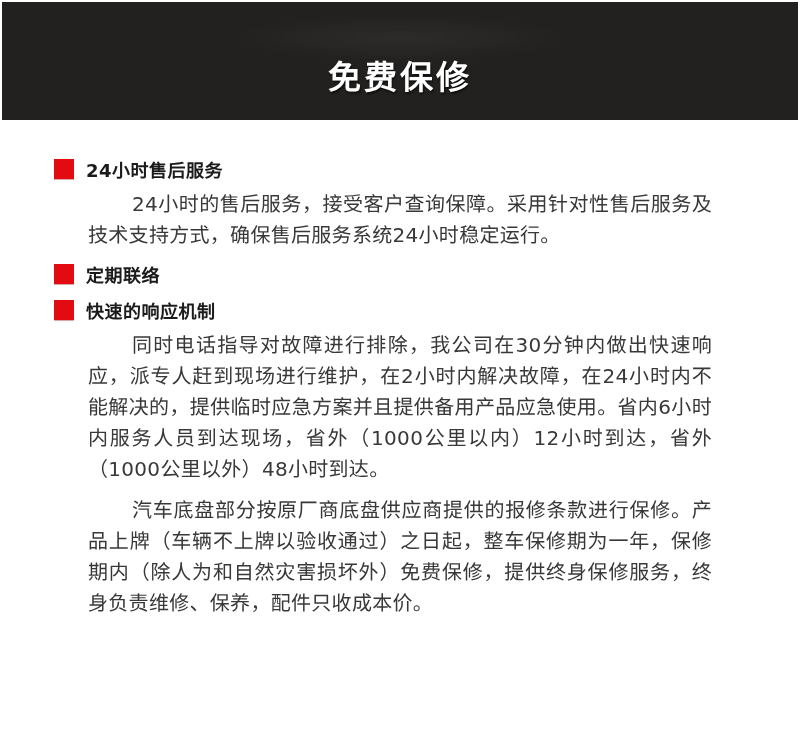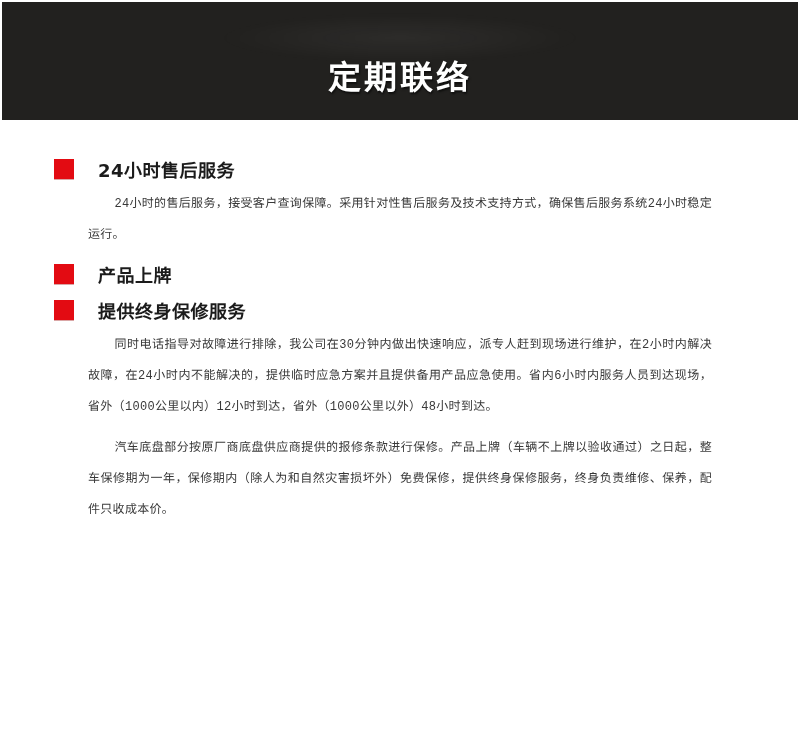--- a/index.html
+++ b/index.html
@@ -46,78 +46,77 @@
     letter-spacing:3px;
     text-shadow:1px 2px 2px rgba(0,0,0,0.55);
   }
   .content{
     padding:36px 88px 0 88px;
   }
   .sec{margin-bottom:10px;}
   .sec-head{
     display:flex;
     align-items:center;
-    gap:24px;
+    gap:12px;
     margin-left:-34px;
     margin-bottom:7px;
   }
   .bullet{
     width:20px;height:20px;
     flex:0 0 20px;
     background:var(--bullet-red);
     box-shadow:0 1px 0 rgba(150,0,0,0.35);
   }
   .sec-title{
     margin:0;
     font-size:18px;
     font-weight:bold;
     color:var(--heading-text);
     letter-spacing:0.5px;
   }
   .para{
     margin:0;
-    font-size:12px;
+    font-size:20px;
     line-height:31px;
     color:var(--body-text);
     text-align:justify;
     text-indent:2.2em;
     letter-spacing:0.3px;
-    font-family:Liberation Mono, monospace;
   }
 </style>
 </head>
 <body>
 
 <div class="page">
 
   <div class="banner">
-    <h1 class="banner-title">定期联络</h1>
+    <h1 class="banner-title">免费保修</h1>
   </div>
 
   <div class="content">
 
     <section class="sec">
       <div class="sec-head">
         <span class="bullet"></span>
         <h2 class="sec-title">24小时售后服务</h2>
       </div>
       <p class="para">24小时的售后服务，接受客户查询保障。采用针对性售后服务及技术支持方式，确保售后服务系统24小时稳定运行。</p>
     </section>
 
     <section class="sec">
       <div class="sec-head">
         <span class="bullet"></span>
-        <h2 class="sec-title">产品上牌</h2>
+        <h2 class="sec-title">定期联络</h2>
       </div>
     </section>
 
     <section class="sec">
       <div class="sec-head">
         <span class="bullet"></span>
-        <h2 class="sec-title">提供终身保修服务</h2>
+        <h2 class="sec-title">快速的响应机制</h2>
       </div>
       <p class="para">同时电话指导对故障进行排除，我公司在30分钟内做出快速响应，派专人赶到现场进行维护，在2小时内解决故障，在24小时内不能解决的，提供临时应急方案并且提供备用产品应急使用。省内6小时内服务人员到达现场，省外（1000公里以内）12小时到达，省外（1000公里以外）48小时到达。</p>
     </section>
 
     <section class="sec">
       <p class="para">汽车底盘部分按原厂商底盘供应商提供的报修条款进行保修。产品上牌（车辆不上牌以验收通过）之日起，整车保修期为一年，保修期内（除人为和自然灾害损坏外）免费保修，提供终身保修服务，终身负责维修、保养，配件只收成本价。</p>
     </section>
 
   </div>
 </div>

